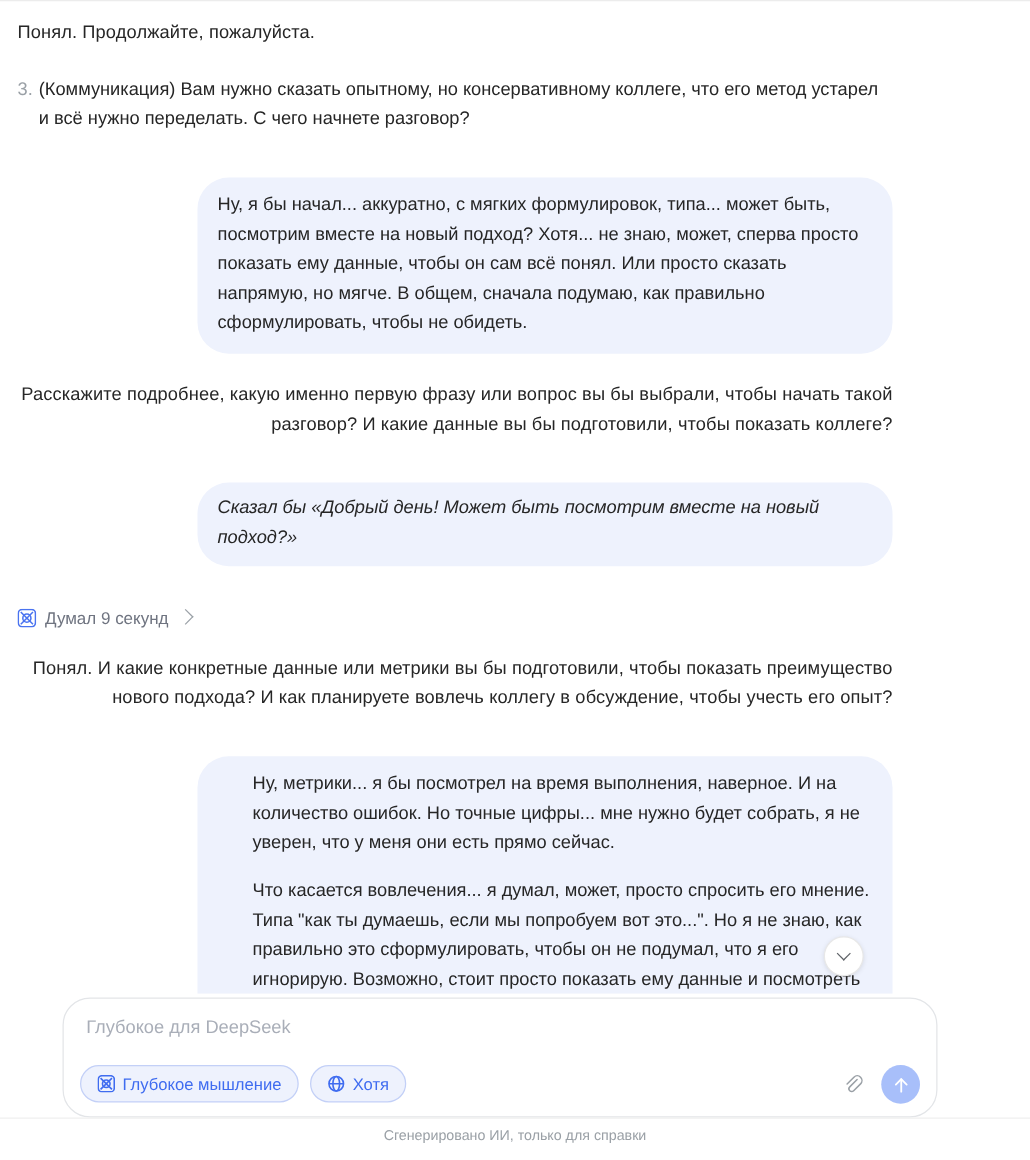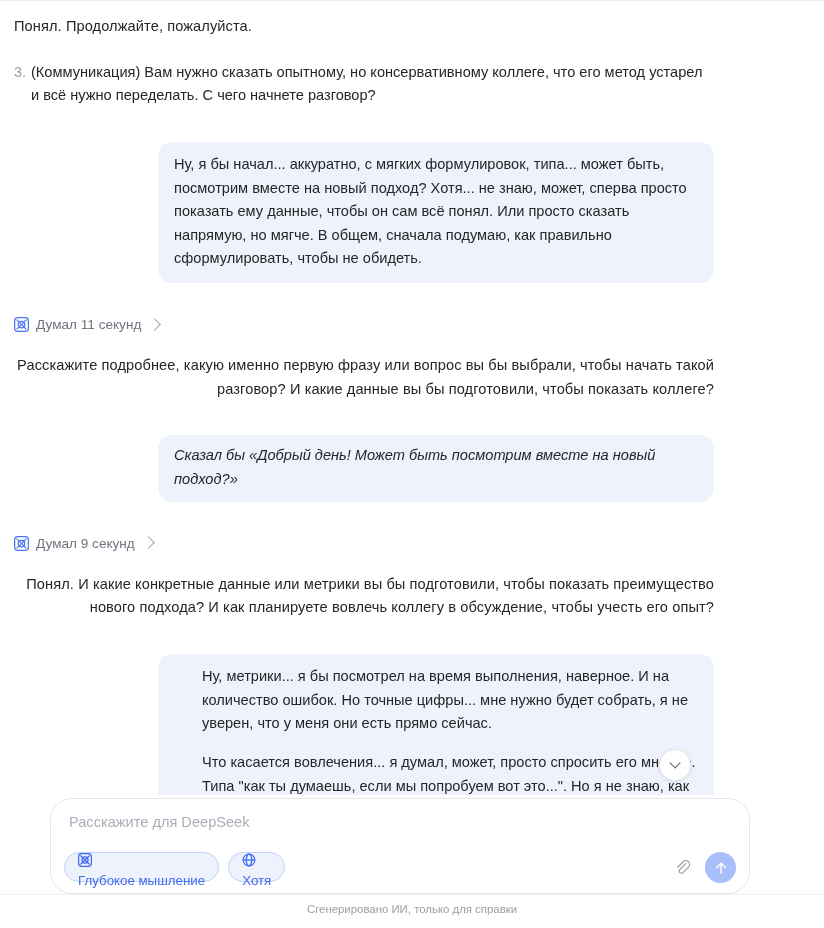--- a/index.html
+++ b/index.html
@@ -67,21 +67,21 @@
   }
 
   
   .user-row {
     display: flex;
     justify-content: flex-end;
     margin-top: 34px;
   }
   .bubble {
     background: #eef2fd;
-    border-radius: 14px;
+    border-radius: 25px;
     padding: 11px 16px 12px 16px;
     font-size: 14.6px;
     line-height: 1.62;
     color: #262626;
     max-width: 556px;
     text-align: left;
   }
   .bubble p { margin: 0; }
   .bubble p + p { margin-top: 15px; }
   .bubble.short { padding: 9px 16px 10px 16px; font-style: italic; }
@@ -161,30 +161,30 @@
   }
   .composer-tools {
     position: absolute;
     left: 13px; bottom: 11px;
     display: flex;
     align-items: center;
     gap: 9px;
   }
   .pill {
     display: inline-flex;
+    align-items: center;
     gap: 6px;
     height: 30px;
     padding: 0 13px;
     border-radius: 15px;
     border: 1px solid #c3d0f7;
     background: #eef2fd;
     color: #3f6cf0;
     font-size: 13.3px;
     white-space: nowrap;
-    flex-direction: column;
   }
   .pill .ico { display: flex; align-items: center; }
   .composer-right {
     position: absolute;
     right: 13px; bottom: 10px;
     display: flex;
     align-items: center;
     gap: 12px;
   }
   .clip-btn {
@@ -231,30 +231,20 @@
       <span class="ol-marker">3.</span>
       <span class="ol-body">(Коммуникация) Вам нужно сказать опытному, но консервативному коллеге, что его метод устарел и всё нужно переделать. С чего начнете разговор?</span>
     </div>
 
     <div class="user-row">
       <div class="bubble" style="max-width:556px;">
         <p>Ну, я бы начал... аккуратно, с мягких формулировок, типа... может быть, посмотрим вместе на новый подход? Хотя... не знаю, может, сперва просто показать ему данные, чтобы он сам всё понял. Или просто сказать напрямую, но мягче. В общем, сначала подумаю, как правильно сформулировать, чтобы не обидеть.</p>
       </div>
     </div>
 
-    <div class="think-row">
-      <svg class="deepseek-mark" viewBox="0 0 24 24">
-        <rect x="1" y="1" width="22" height="22" rx="5" fill="none" stroke="#4a73f0" stroke-width="2"></rect>
-        <circle cx="12" cy="12" r="5.2" fill="none" stroke="#4a73f0" stroke-width="2"></circle>
-        <line x1="4.2" y1="4.2" x2="19.8" y2="19.8" stroke="#4a73f0" stroke-width="2"></line>
-        <line x1="19.8" y1="4.2" x2="4.2" y2="19.8" stroke="#4a73f0" stroke-width="2"></line>
-      </svg>
-      <span class="think-label">Думал 11 секунд</span>
-      <span class="chev-right"></span>
-    </div>
 
     <div class="asst-block asst-after-think">
       <p class="asst-para">Расскажите подробнее, какую именно первую фразу или вопрос вы бы выбрали, чтобы начать такой разговор? И какие данные вы бы подготовили, чтобы показать коллеге?</p>
     </div>
 
     <div class="user-row">
       <div class="bubble short">
         <p>Сказал бы «Добрый день! Может быть посмотрим вместе на новый подход?»</p>
       </div>
     </div>
@@ -284,21 +274,21 @@
   </div>
 </div>
 
 <div class="scroll-fab">
   <span class="chev-down"></span>
 </div>
 
 <div class="composer-area">
   <div class="composer">
 
-    <div class="composer-placeholder">Расскажите для DeepSeek</div>
+    <div class="composer-placeholder">Глубокое для DeepSeek</div>
 
     <div class="composer-tools">
 
       <div class="pill">
         <span class="ico">
           <svg width="14" height="14" viewBox="0 0 24 24">
             <rect x="1" y="1" width="22" height="22" rx="5" fill="none" stroke="#3f6cf0" stroke-width="2.2"></rect>
             <circle cx="12" cy="12" r="5.2" fill="none" stroke="#3f6cf0" stroke-width="2.2"></circle>
             <line x1="4.2" y1="4.2" x2="19.8" y2="19.8" stroke="#3f6cf0" stroke-width="2.2"></line>
             <line x1="19.8" y1="4.2" x2="4.2" y2="19.8" stroke="#3f6cf0" stroke-width="2.2"></line>

